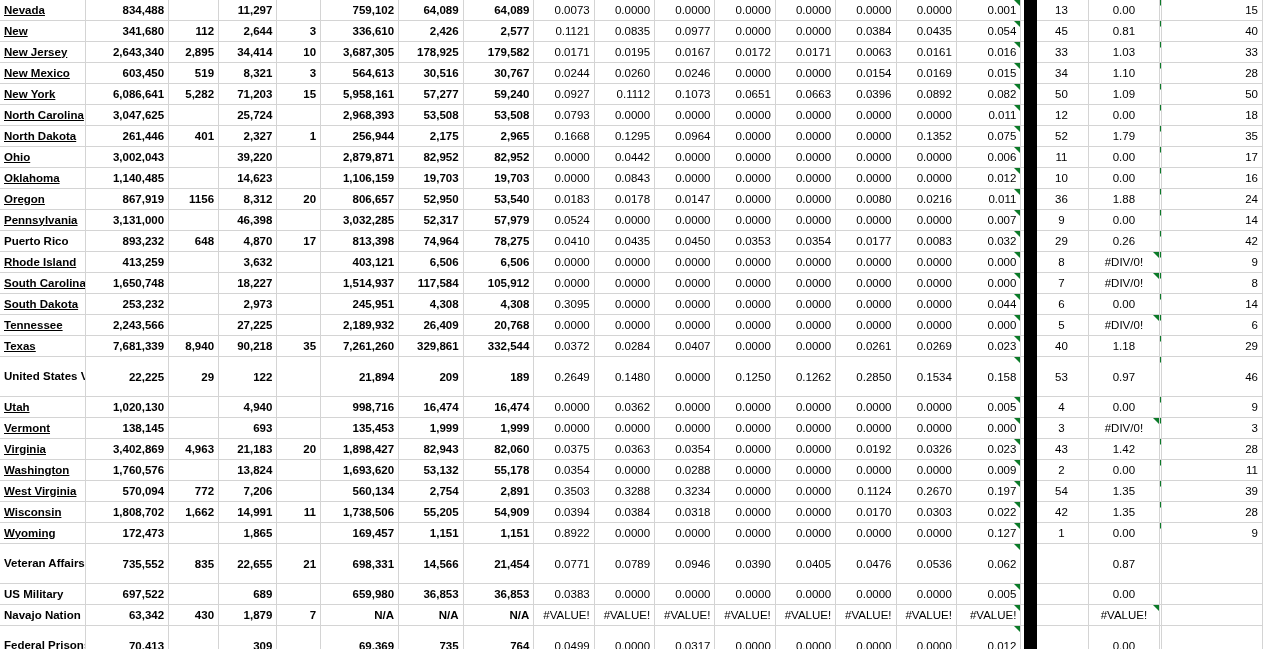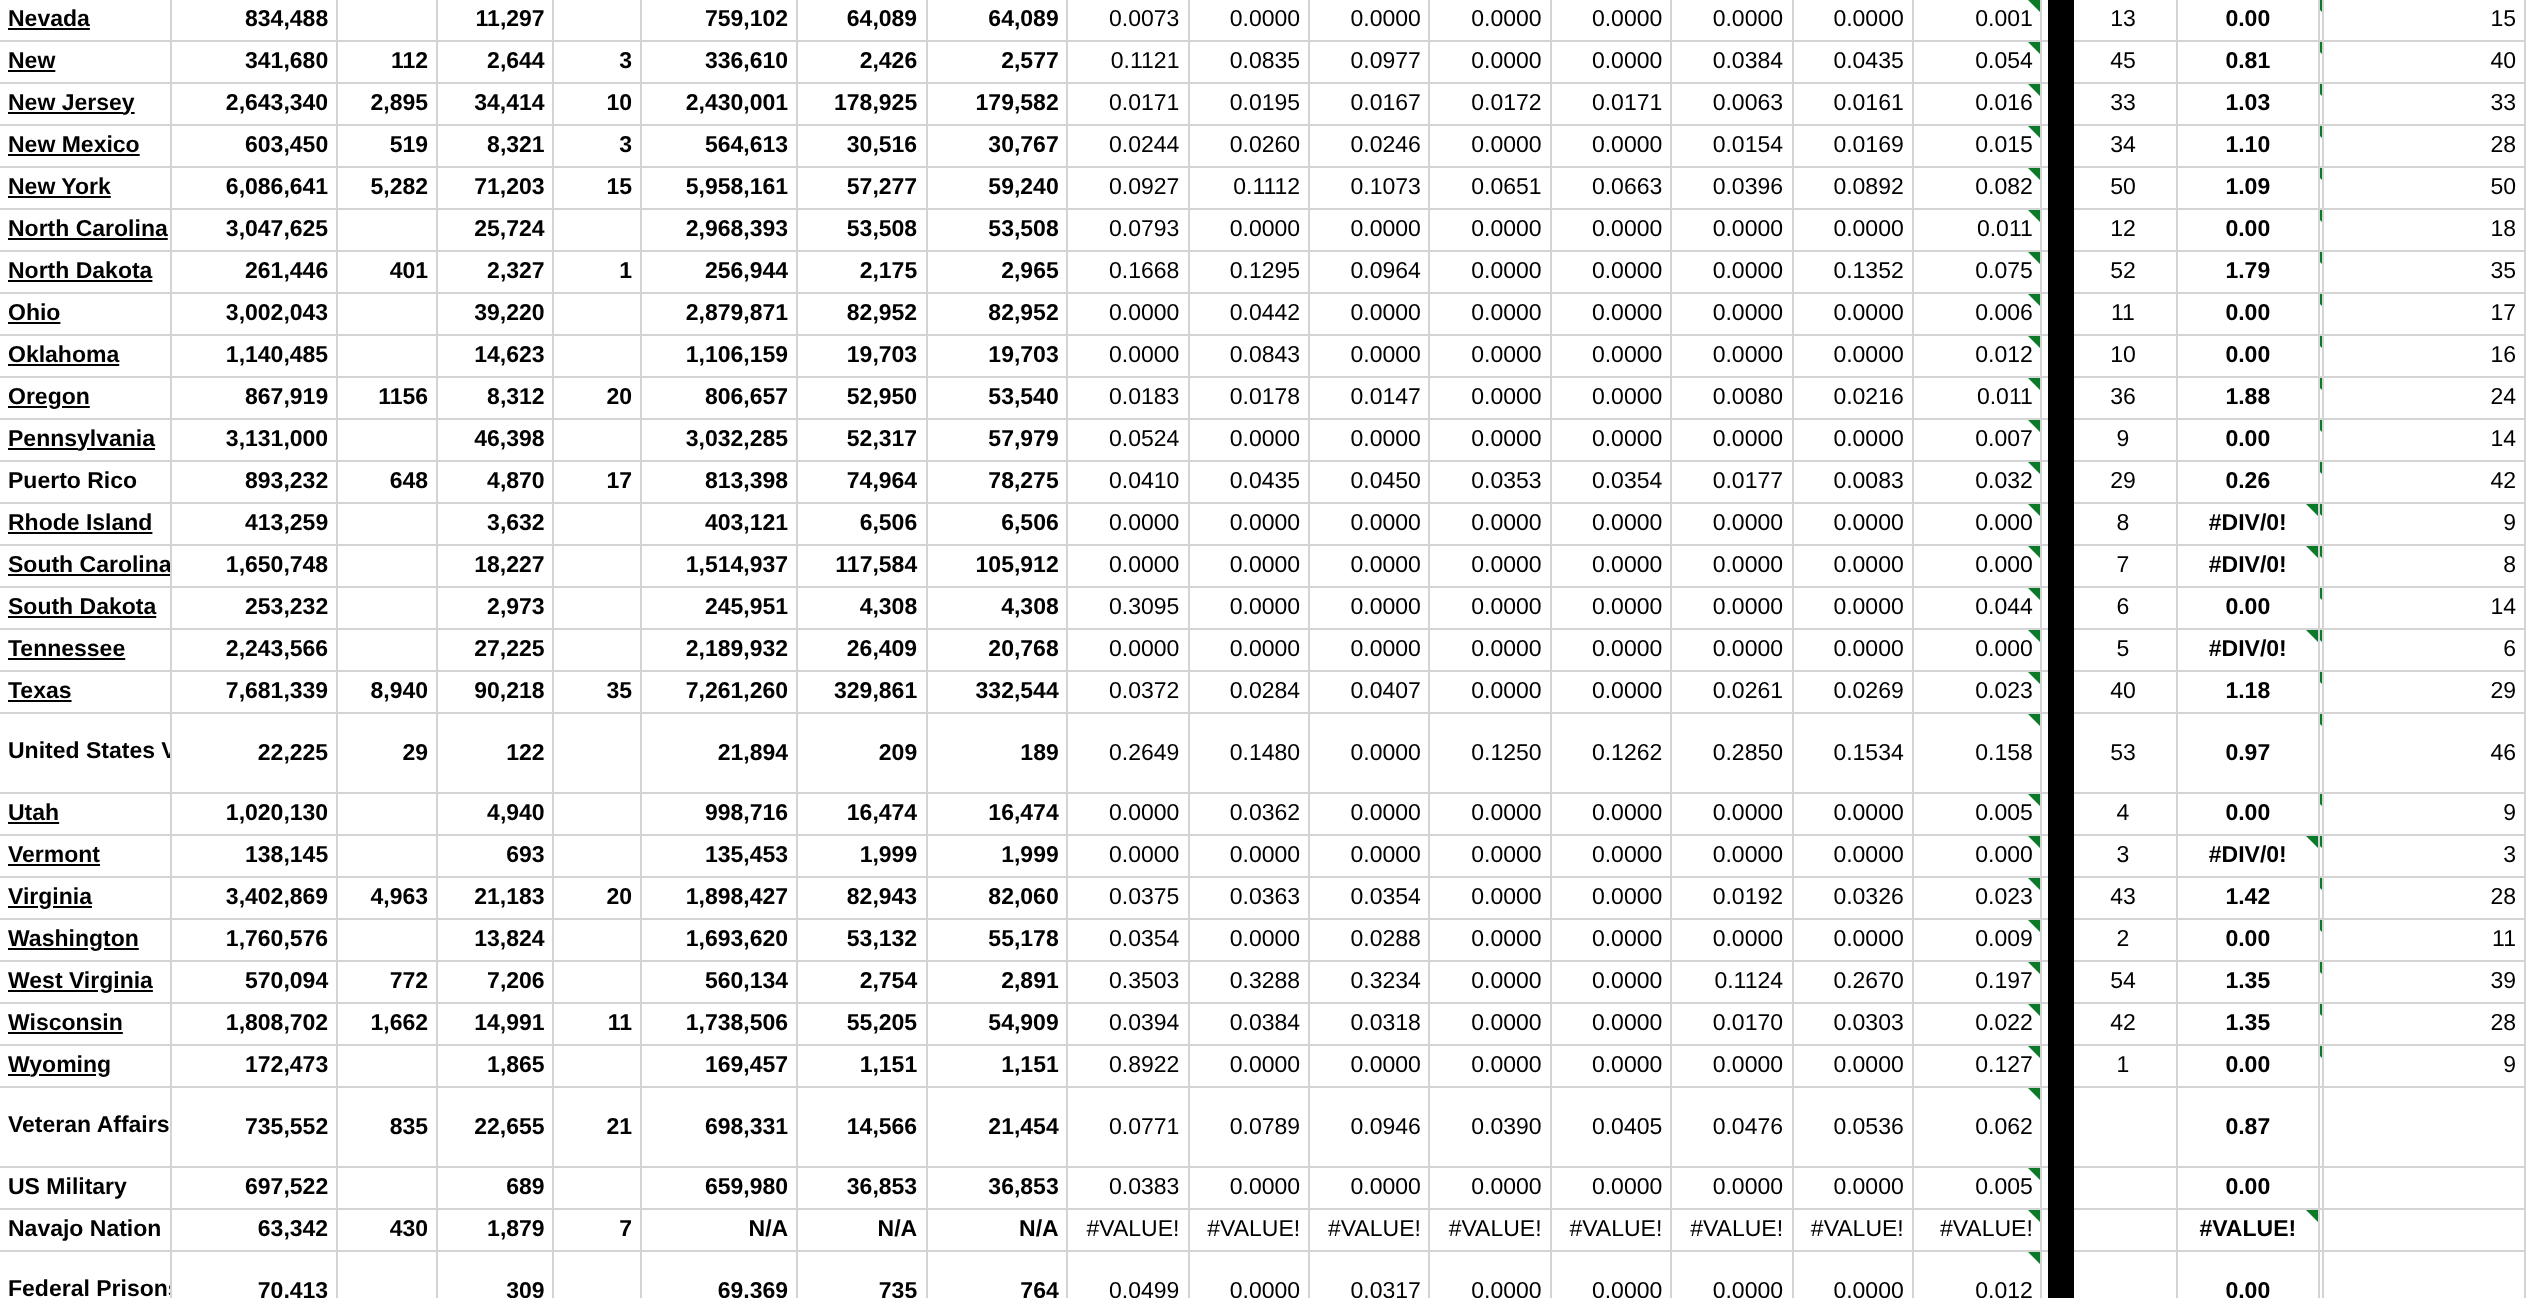--- a/index.html
+++ b/index.html
@@ -49,21 +49,21 @@
   td.name{
     text-align:left;font-weight:bold;white-space:normal;
     line-height:13px;padding-left:2px;
   }
   td.name .lnk{text-decoration:underline;}
   td.name .plain{text-decoration:none;}
   td.num{text-align:right;font-weight:bold;}
   td.num-i{text-align:right;font-weight:bold;}
   td.rate{text-align:right;font-weight:normal;}
   td.rank{text-align:center;font-weight:normal;}
-  td.ratio{text-align:center;font-weight:bold;}
+  td.ratio{text-align:center;font-weight:normal;}
   td.last{text-align:right;font-weight:normal;}
   td.gapcol{border-right:none;border-bottom:1px solid #d4d4d4;background:#ffffff;padding:0;}
   td.gap2{border-right:none;border-bottom:1px solid #d4d4d4;background:#ffffff;padding:0;}
 
   td.hl-yellow{background:#ffff00;}
   td.hl-blue{background:#dcebf2;}
 
   
   .cmt{
     position:absolute;top:0;right:0;width:0;height:0;
@@ -155,21 +155,21 @@
             <span class="cmt"></span>
           </td>
           <td class="last"><span>40</span></td>
         </tr>
         <tr>
           <td class="name"><span class="lnk">New Jersey</span></td>
           <td class="num"><span>2,643,340</span></td>
           <td class="num"><span>2,895</span></td>
           <td class="num"><span>34,414</span></td>
           <td class="num"><span>10</span></td>
-          <td class="num-i"><span>2,430,001</span></td>
+          <td class="num-i"><span>3,687,305</span></td>
           <td class="num"><span>178,925</span></td>
           <td class="num"><span>179,582</span></td>
           <td class="rate"><span>0.0171</span></td>
           <td class="rate"><span>0.0195</span></td>
           <td class="rate"><span>0.0167</span></td>
           <td class="rate"><span>0.0172</span></td>
           <td class="rate"><span>0.0171</span></td>
           <td class="rate"><span>0.0063</span></td>
           <td class="rate"><span>0.0161</span></td>
           <td class="rate"><span>0.016</span><span class="cmt"></span></td>

